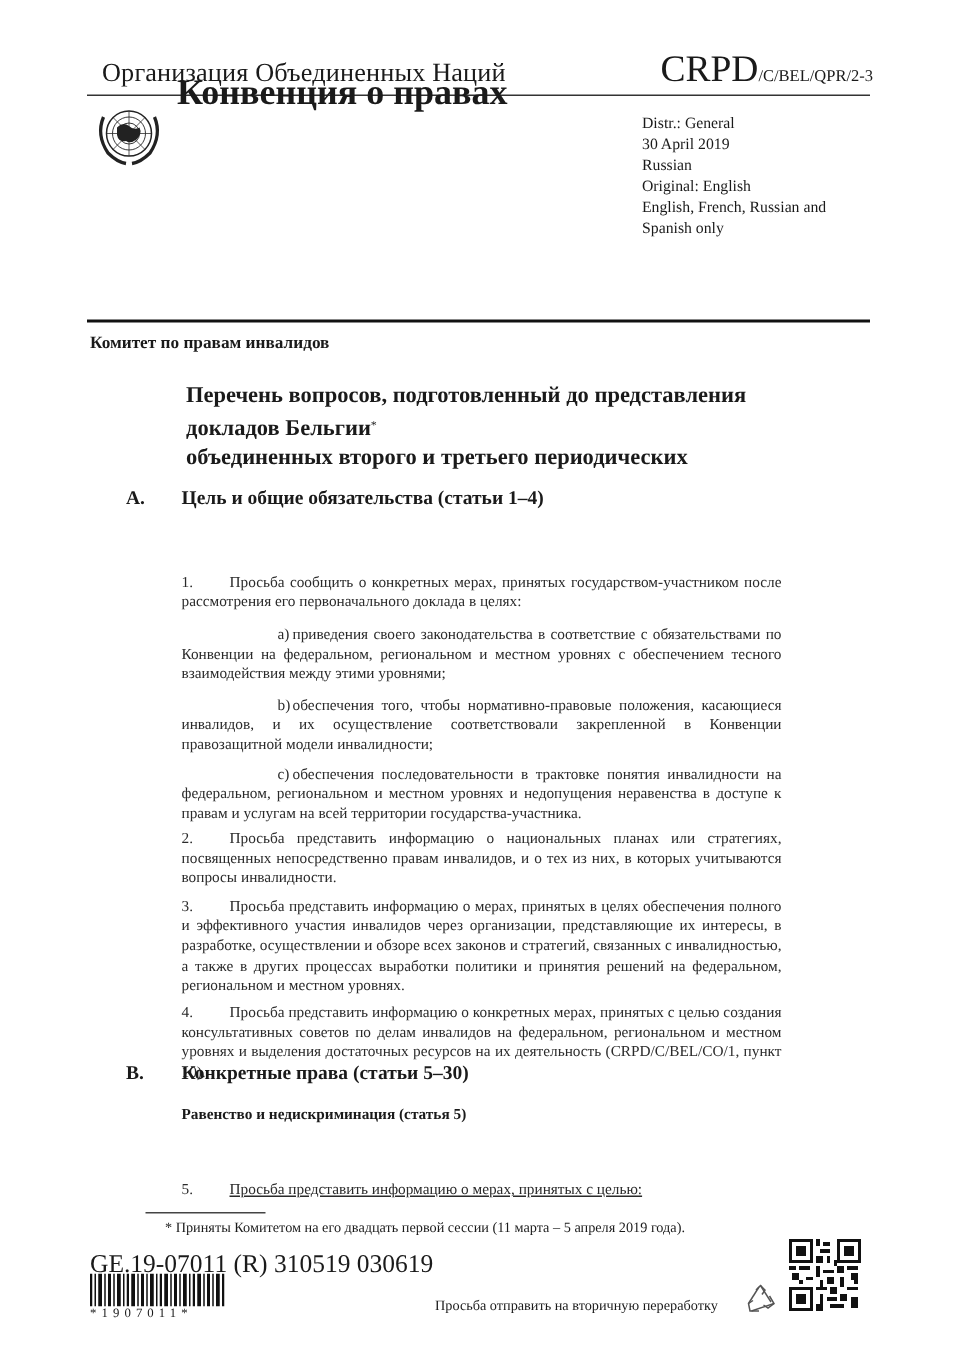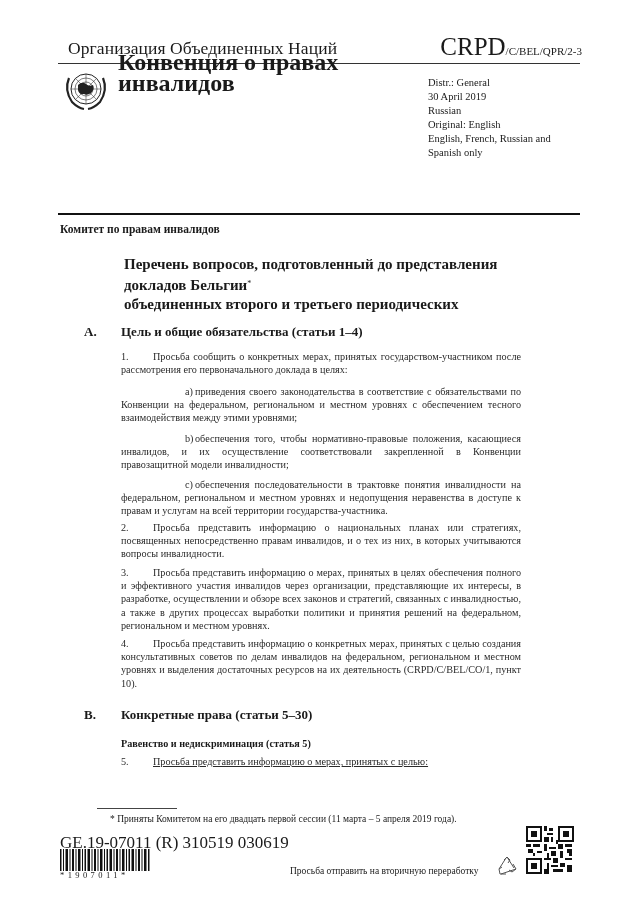--- a/index.html
+++ b/index.html
@@ -55,20 +55,21 @@
     .section-head {
       font-size: 13px; font-weight: bold;
     }
     .sec-letter { position: absolute; left: 0; }
     .sec-text { position: absolute; left: 37px; white-space: nowrap; }
     .para {
       left: 121px; width: 400px;
       font-size: 10.2px; line-height: 13.2px;
       text-align: justify;
       color: #2a2a2a;
+      margin-top: 32px;
     }
     .para .num { display: inline-block; width: 32px; text-indent: 0; }
     .para .sub { display: inline-block; width: 42px; }
     .indent { text-indent: 32px; }
     .subpara { text-indent: 32px; }
     .subhead {
       left: 121px; top: 738px;
       font-size: 10.2px; font-weight: bold;
     }
     .fn-rule {
@@ -114,21 +115,20 @@
   <line x1="9" y1="21" x2="39" y2="21" stroke="#222" stroke-width="0.5"></line>
   <line x1="13.4" y1="10.4" x2="34.6" y2="31.6" stroke="#222" stroke-width="0.5"></line>
   <line x1="34.6" y1="10.4" x2="13.4" y2="31.6" stroke="#222" stroke-width="0.5"></line>
   <path d="M16 17 q4 -4 8 -1 q3 3 7 1 q2 4 -2 8 q-4 3 -7 1 q-5 1 -6 -4z" fill="#222"></path>
   <path d="M7 10 q-5 12 3 24 q6 6 12 7" fill="none" stroke="#222" stroke-width="2.2"></path>
   <path d="M41 10 q5 12 -3 24 q-6 6 -12 7" fill="none" stroke="#222" stroke-width="2.2"></path>
 </svg>
 
 <div class="abs conv-title">
   <div>Конвенция о правах</div>
-  <div>инвалидов</div>
 </div>
 
 <div class="abs distr">
   <div>Distr.: General</div>
   <div>30 April 2019</div>
   <div>Russian</div>
   <div>Original: English</div>
   <div>English, French, Russian and</div>
   <div>Spanish only</div>
 </div>

